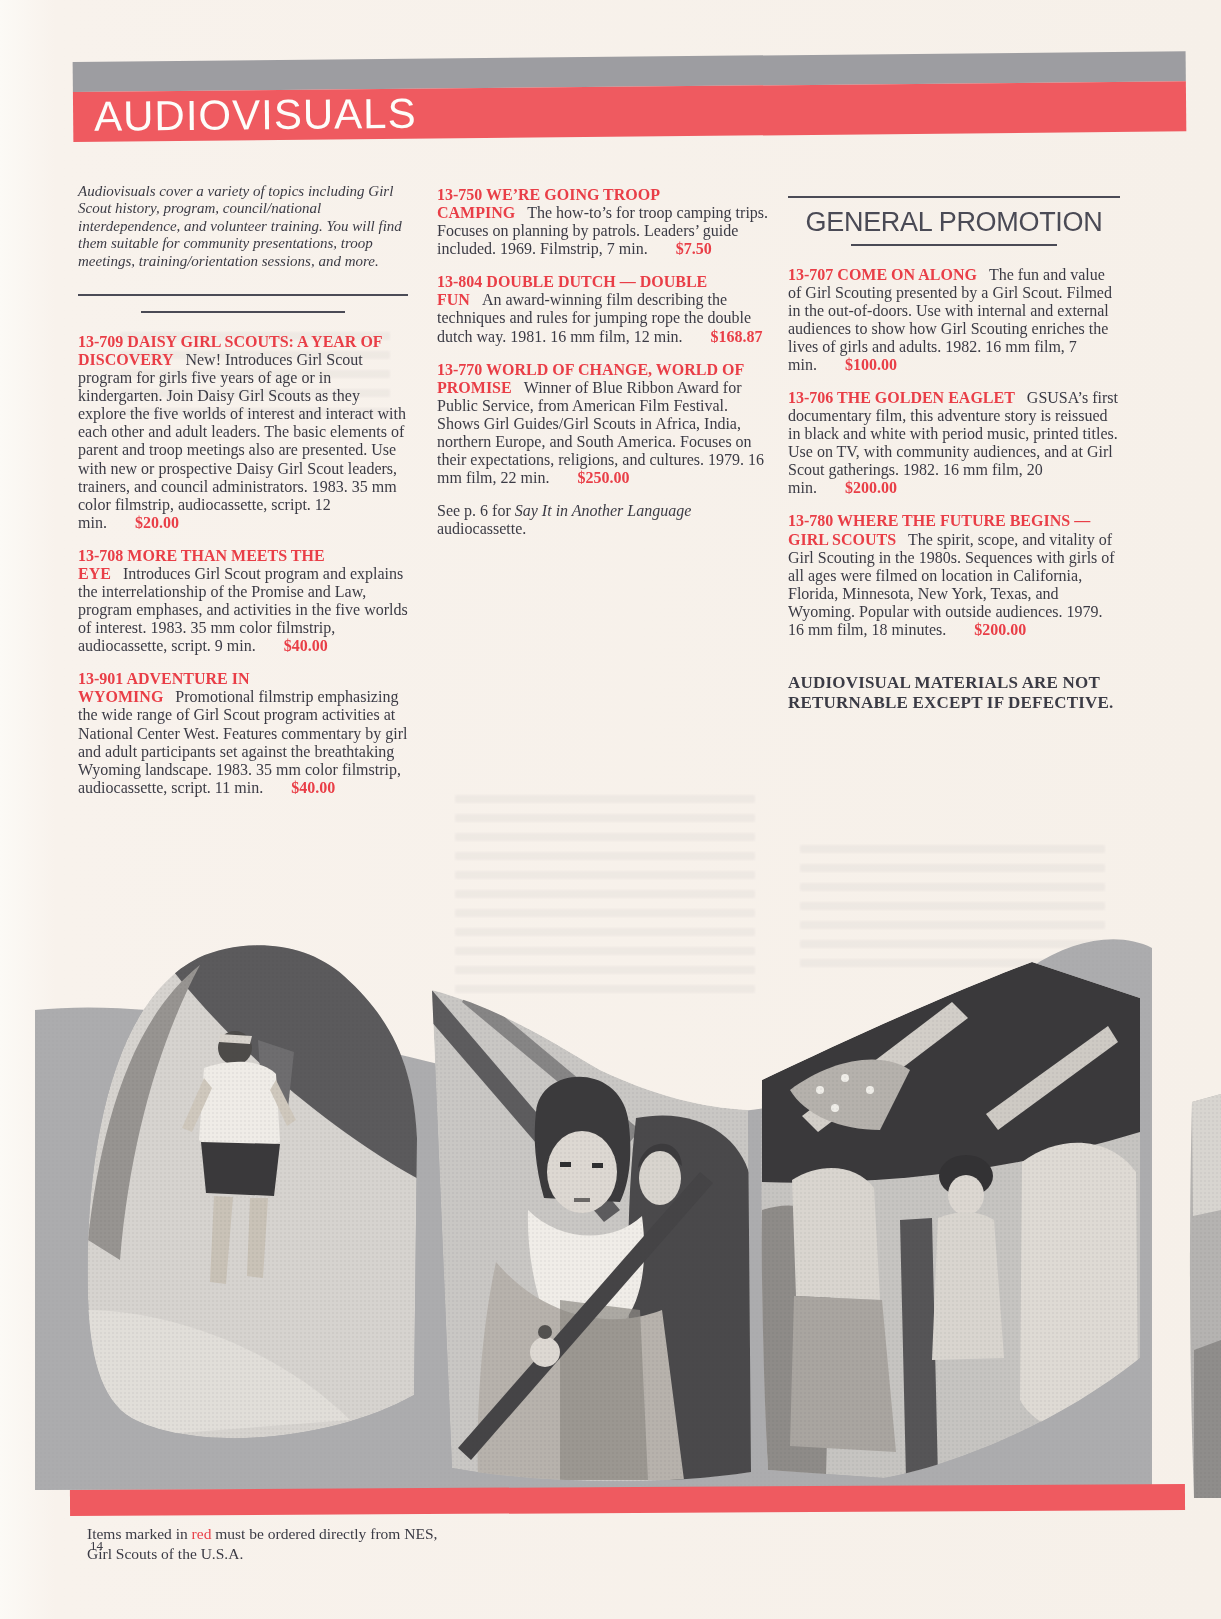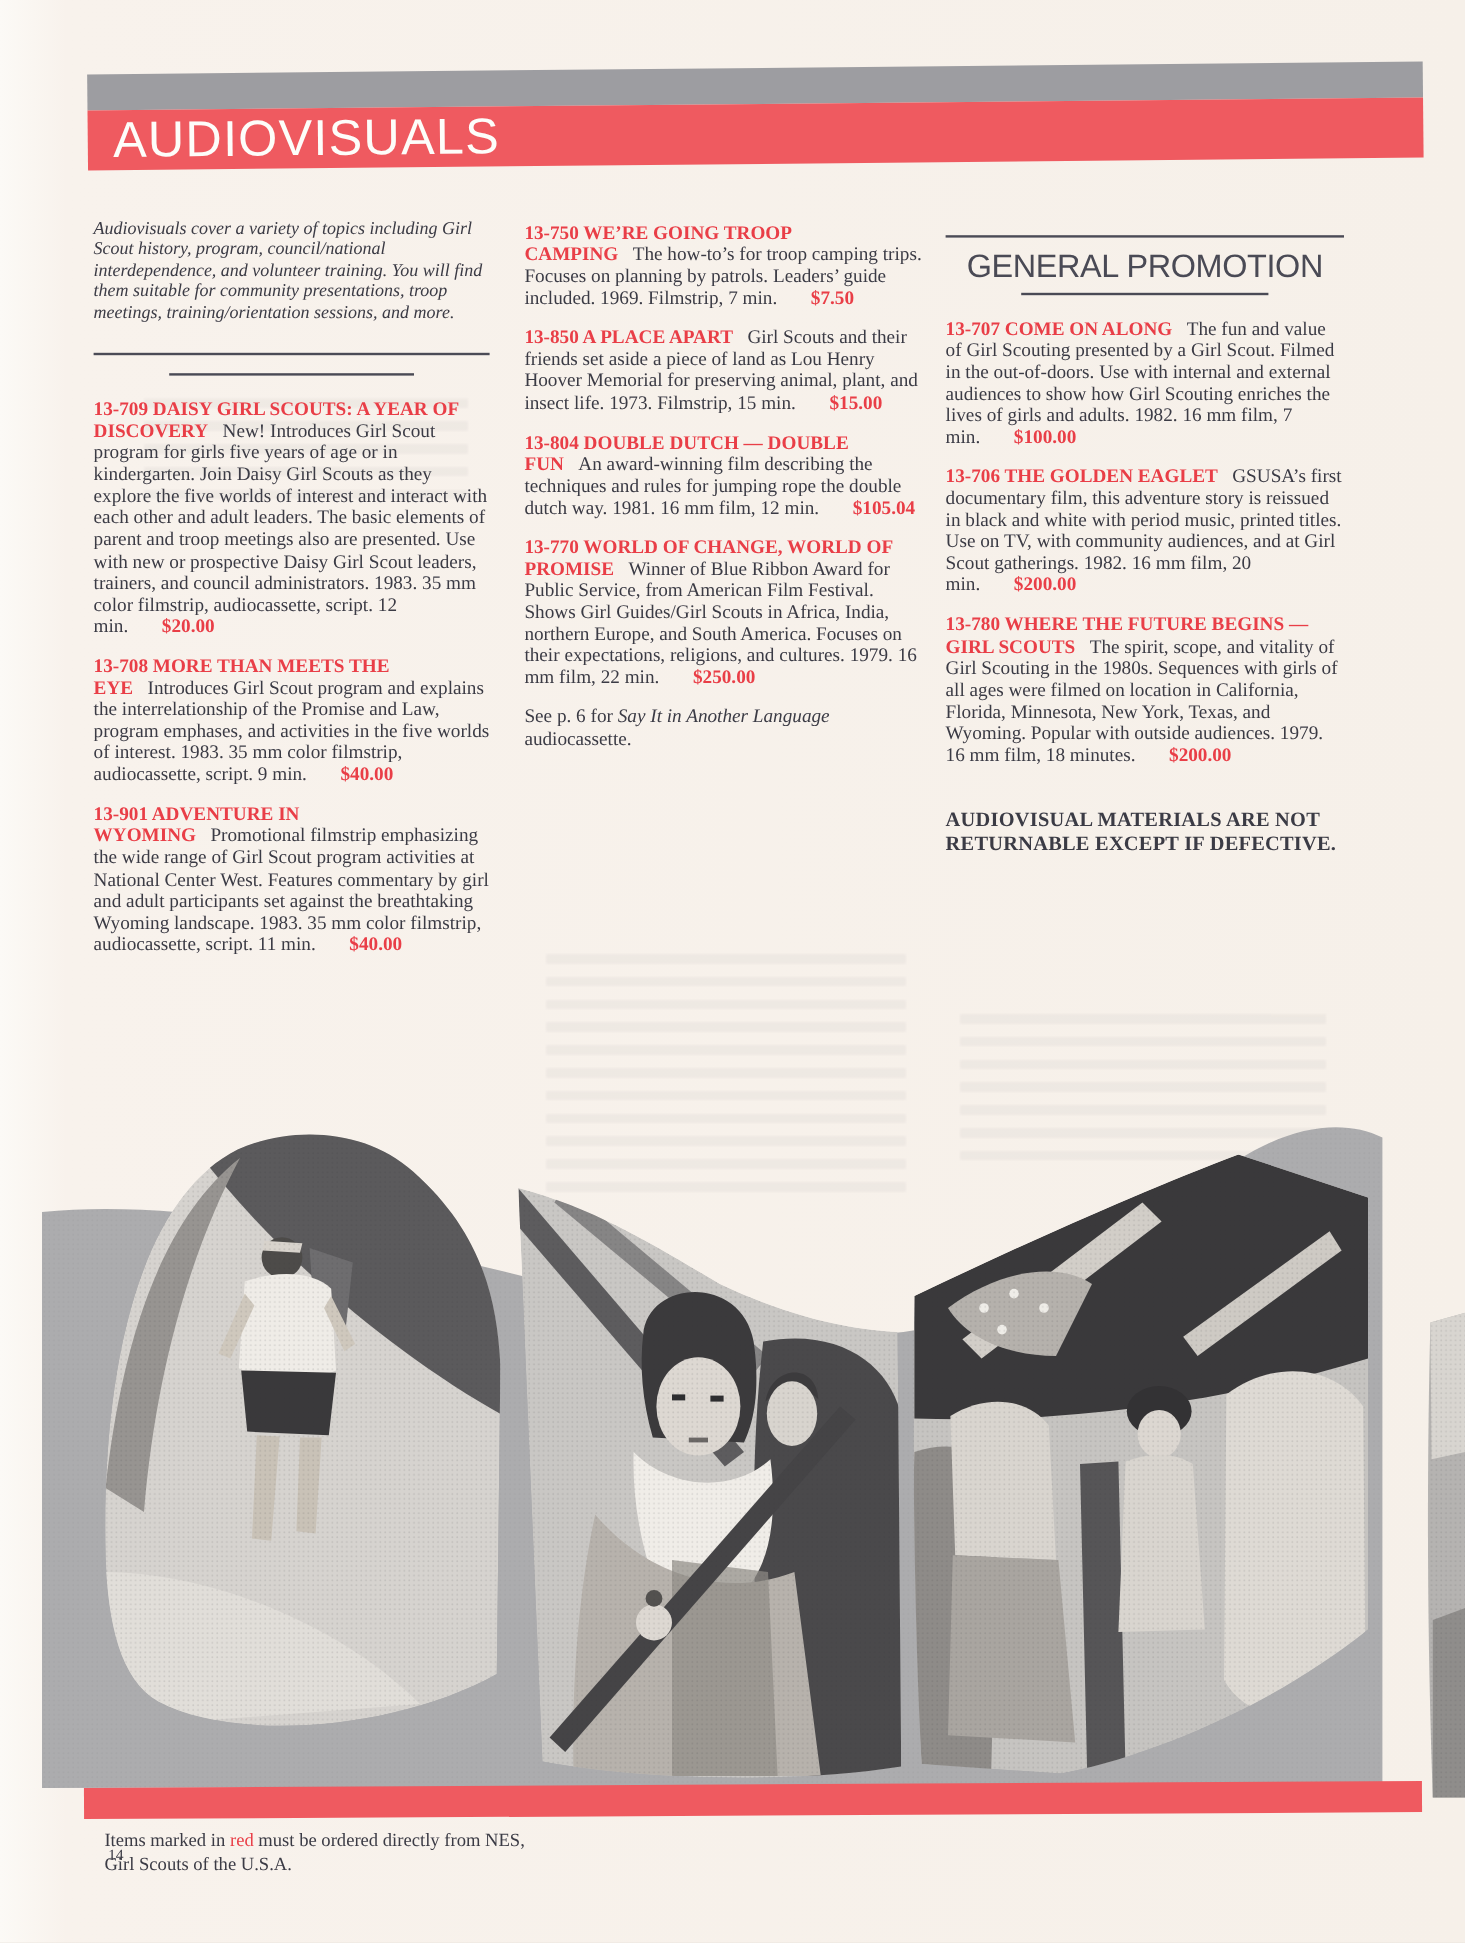--- a/index.html
+++ b/index.html
@@ -67,22 +67,21 @@
     <div class="sec">
       <div class="ul"></div>
     </div>
     <p class="entry"><span class="t">13-709 DAISY GIRL SCOUTS: A YEAR OF DISCOVERY</span><span class="b">New! Introduces Girl Scout program for girls five years of age or in kindergarten. Join Daisy Girl Scouts as they explore the five worlds of interest and interact with each other and adult leaders. The basic elements of parent and troop meetings also are presented. Use with new or prospective Daisy Girl Scout leaders, trainers, and council administrators. 1983. 35 mm color filmstrip, audiocassette, script. 12 min.</span><span class="p">$20.00</span></p>
     <p class="entry"><span class="t">13-708 MORE THAN MEETS THE EYE</span><span class="b">Introduces Girl Scout program and explains the interrelationship of the Promise and Law, program emphases, and activities in the five worlds of interest. 1983. 35 mm color filmstrip, audiocassette, script. 9 min.</span><span class="p">$40.00</span></p>
     <p class="entry"><span class="t">13-901 ADVENTURE IN WYOMING</span><span class="b">Promotional filmstrip emphasizing the wide range of Girl Scout program activities at National Center West. Features commentary by girl and adult participants set against the breathtaking Wyoming landscape. 1983. 35 mm color filmstrip, audiocassette, script. 11 min.</span><span class="p">$40.00</span></p>
   </div>
 
   <div class="col col2">
     <p class="entry"><span class="t">13-750 WE’RE GOING TROOP CAMPING</span><span class="b">The how-to’s for troop camping trips. Focuses on planning by patrols. Leaders’ guide included. 1969. Filmstrip, 7 min.</span><span class="p">$7.50</span></p>
-    <p class="entry"><span class="t">13-850 A PLACE APART</span><span class="b">Girl Scouts and their friends set aside a piece of land as Lou Henry Hoover Memorial for preserving animal, plant, and insect life. 1973. Filmstrip, 15 min.</span><span class="p">$15.00</span></p>
-    <p class="entry"><span class="t">13-804 DOUBLE DUTCH — DOUBLE FUN</span><span class="b">An award-winning film describing the techniques and rules for jumping rope the double dutch way. 1981. 16 mm film, 12 min.</span><span class="p">$105.04</span></p>
+    <p class="entry"><span class="t">13-804 DOUBLE DUTCH — DOUBLE FUN</span><span class="b">An award-winning film describing the techniques and rules for jumping rope the double dutch way. 1981. 16 mm film, 12 min.</span><span class="p">$168.87</span></p>
     <p class="entry"><span class="t">13-770 WORLD OF CHANGE, WORLD OF PROMISE</span><span class="b">Winner of Blue Ribbon Award for Public Service, from American Film Festival. Shows Girl Guides/Girl Scouts in Africa, India, northern Europe, and South America. Focuses on their expectations, religions, and cultures. 1979. 16 mm film, 22 min.</span><span class="p">$250.00</span></p>
     <p class="note"><span>See p. 6 for </span><span class="it">Say It in Another Language</span><span> audiocassette.</span></p>
   </div>
 
   <div class="col col3">
     <div class="sec">
       <div class="ht">GENERAL PROMOTION</div>
       <div class="ul"></div>
     </div>
     <p class="entry"><span class="t">13-707 COME ON ALONG</span><span class="b">The fun and value of Girl Scouting presented by a Girl Scout. Filmed in the out-of-doors. Use with internal and external audiences to show how Girl Scouting enriches the lives of girls and adults. 1982. 16 mm film, 7 min.</span><span class="p">$100.00</span></p>

